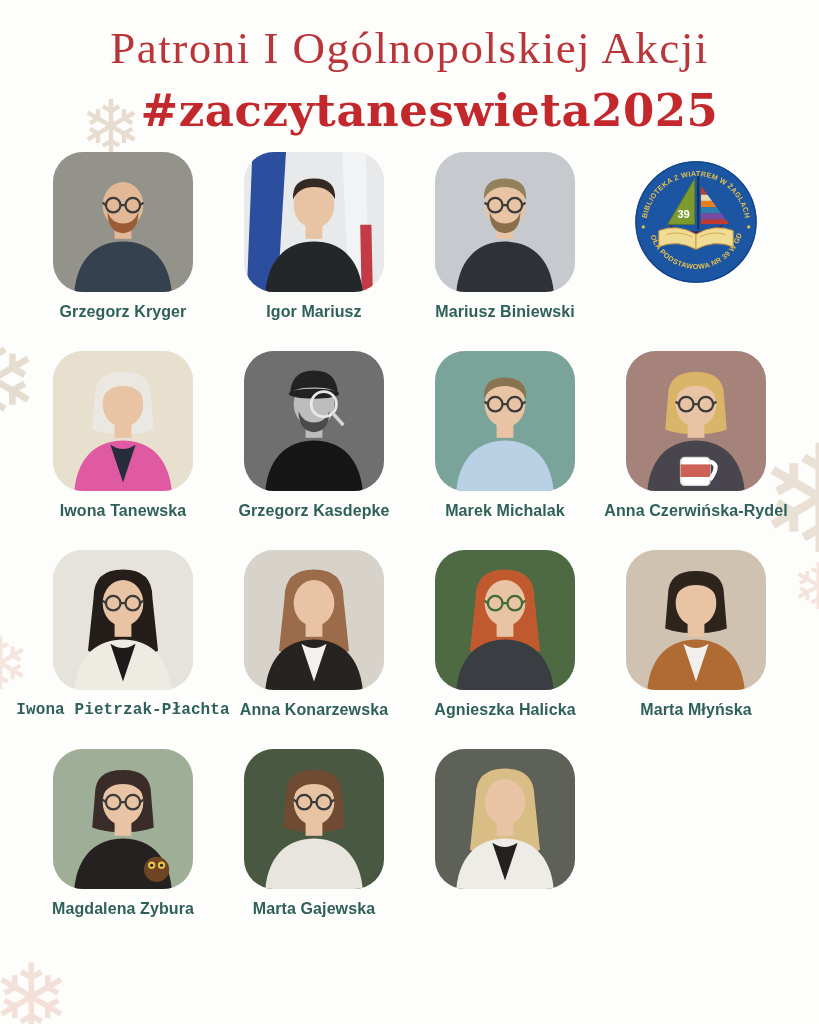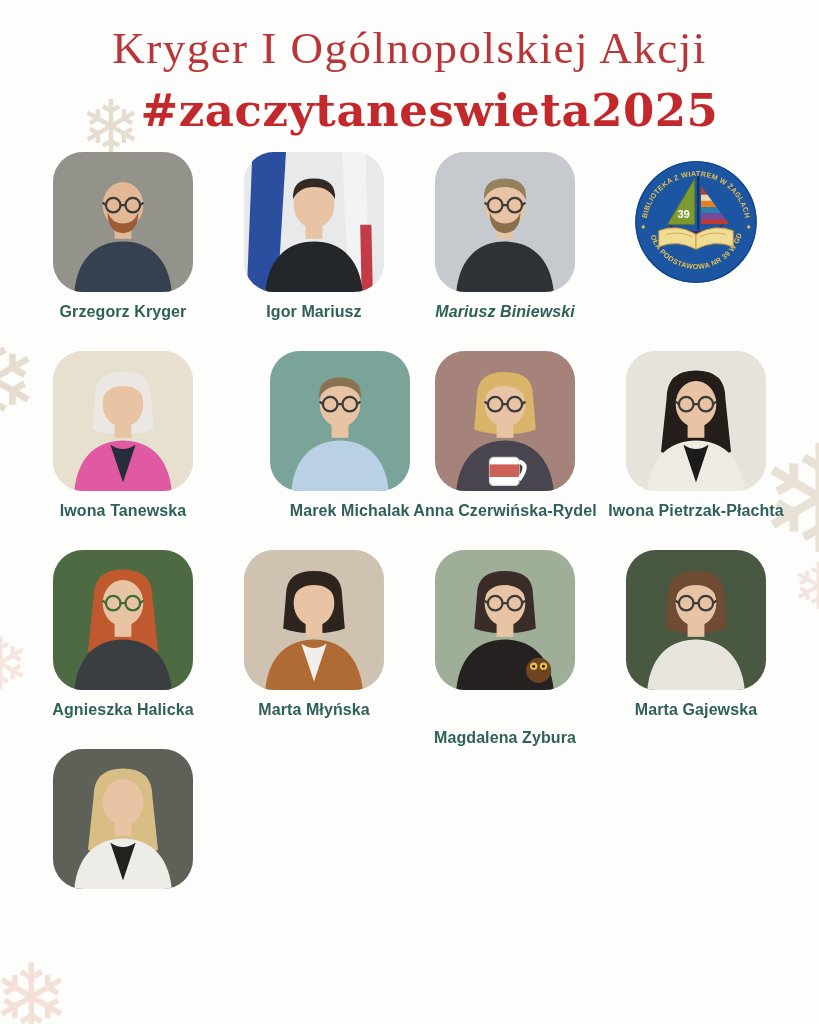--- a/index.html
+++ b/index.html
@@ -55,21 +55,21 @@
 <div class="poster">
 
   <div class="flake beige" style="left:80px;top:90px;font-size:74px;">❄</div>
   <div class="flake beige" style="left:-54px;top:325px;font-size:112px;">❄</div>
   <div class="flake beige" style="right:-64px;top:425px;font-size:150px;opacity:.85;">❄</div>
   <div class="flake pink" style="right:-26px;top:555px;font-size:64px;opacity:.8;">❄</div>
   <div class="flake pink" style="left:-30px;top:628px;font-size:72px;opacity:.75;">❄</div>
   <div class="flake pink" style="left:-8px;top:952px;font-size:94px;opacity:.9;">❄</div>
 
   <div class="title">
-    <span>Kryger I Ogólnopolskiej Akcji</span><br>
+    <span>Patroni I Ogólnopolskiej Akcji</span><br>
   </div>
   <div class="hashtag">#zaczytaneswieta2025</div>
 
   <div class="grid" id="grid">
 
     <div class="cell logo-cell" style="order:3">
       <div class="logo-wrap">
         <svg viewBox="0 0 100 100" width="124" height="124">
           <defs>
             <path id="arcTop" d="M 10,53 A 40,40 0 0 1 90,53"></path>
@@ -129,21 +129,21 @@
             <polygon points="70,0 87,0 89,100 75,100" fill="#f2f3f5"></polygon>
             <polygon points="83,52 91,52 92,100 84,100" fill="#c23b45"></polygon>
             <rect x="44" y="48" width="12" height="14" fill="#e9c4a4"></rect>
             <path d="M15,102 C17,74 33,64 50,64 C67,64 83,74 85,102 Z" fill="#24272a"></path>
             <ellipse cx="50" cy="38" rx="14.5" ry="16.5" fill="#e9c4a4"></ellipse>
             <path d="M35,34 Q34,19 50,19 Q66,19 65,34 Q61,25 50,25 Q39,25 35,34 Z" fill="#342a23"></path>
           </svg>
         </div>
         <div class="pname">Igor Mariusz</div>
       </div>
-      <div class="cell" style="order: 2; font-style: italic;">
+      <div class="cell" style="order: 2;">
         <div class="photo">
           <svg viewBox="0 0 100 100" preserveAspectRatio="xMidYMid slice">
             <rect x="0" y="0" width="100" height="100" fill="#c6cacf"></rect>
             <rect x="44" y="48" width="12" height="14" fill="#e9c4a4"></rect>
             <path d="M15,102 C17,74 33,64 50,64 C67,64 83,74 85,102 Z" fill="#2e3237"></path>
             <ellipse cx="50" cy="38" rx="14.5" ry="16.5" fill="#e9c4a4"></ellipse>
             <path d="M35,34 Q34,19 50,19 Q66,19 65,34 Q61,25 50,25 Q39,25 35,34 Z" fill="#93805c"></path>
             <path d="M39,43 Q39,57 50,58 Q61,57 61,43 Q58,51 50,51 Q42,51 39,43 Z" fill="#8a6f4c"></path>
             <g stroke="#3b3b3b" fill="none" stroke-width="1.6">
               <circle cx="43" cy="38" r="5.2"></circle>
@@ -163,21 +163,37 @@
             <path d="M30,32 Q30,15 50,15 Q70,15 70,32 L72,56 Q61,60 50,59 Q39,60 28,56 Z" fill="#ebe8e3"></path>
             <rect x="44" y="48" width="12" height="14" fill="#e9c4a4"></rect>
             <path d="M15,102 C17,74 33,64 50,64 C67,64 83,74 85,102 Z" fill="#df5aa2"></path>
             <path d="M41,67 L50,94 L59,67 Q50,73 41,67 Z" fill="#262c3a"></path>
             <ellipse cx="50" cy="38" rx="14.5" ry="16.5" fill="#e9c4a4"></ellipse>
             <path d="M35,34 Q34,19 50,19 Q66,19 65,34 Q61,25 50,25 Q39,25 35,34 Z" fill="#ebe8e3"></path>
           </svg>
         </div>
         <div class="pname">Iwona Tanewska</div>
       </div>
-      <div class="cell" style="order: 6; align-items: flex-end;">
+      <div class="cell" style="order: 5;">
+        <div class="photo">
+          <svg viewBox="0 0 100 100" preserveAspectRatio="xMidYMid slice">
+            <rect x="0" y="0" width="100" height="100" fill="#6f6f6f"></rect>
+            <rect x="44" y="48" width="12" height="14" fill="#bdbdbd"></rect>
+            <path d="M15,102 C17,74 33,64 50,64 C67,64 83,74 85,102 Z" fill="#161616"></path>
+            <ellipse cx="50" cy="38" rx="14.5" ry="16.5" fill="#bdbdbd"></ellipse>
+            <path d="M33,32 Q33,14 50,14 Q67,14 67,32 Q67,26 50,26 Q33,26 33,32 Z" fill="#222222"></path>
+            <ellipse cx="50" cy="30.5" rx="18" ry="3.6" fill="#222222"></ellipse>
+            <path d="M39,43 Q39,57 50,58 Q61,57 61,43 Q58,51 50,51 Q42,51 39,43 Z" fill="#4a4a4a"></path>
+            <circle cx="57" cy="38" r="9" fill="none" stroke="#e8e8e8" stroke-width="2"></circle>
+            <line x1="63.5" y1="44.5" x2="71" y2="53" stroke="#d5d5d5" stroke-width="2.5"></line>
+          </svg>
+        </div>
+        <div class="pname">Grzegorz Kasdepke</div>
+      </div>
+      <div class="cell" style="order: 6;">
         <div class="photo">
           <svg viewBox="0 0 100 100" preserveAspectRatio="xMidYMid slice">
             <rect x="0" y="0" width="100" height="100" fill="#7aa49a"></rect>
             <rect x="44" y="48" width="12" height="14" fill="#e9c4a4"></rect>
             <path d="M15,102 C17,74 33,64 50,64 C67,64 83,74 85,102 Z" fill="#bad0e4"></path>
             <ellipse cx="50" cy="38" rx="14.5" ry="16.5" fill="#e9c4a4"></ellipse>
             <path d="M35,34 Q34,19 50,19 Q66,19 65,34 Q61,25 50,25 Q39,25 35,34 Z" fill="#8a7350"></path>
             <g stroke="#3b3b3b" fill="none" stroke-width="1.6">
               <circle cx="43" cy="38" r="5.2"></circle>
               <circle cx="57" cy="38" r="5.2"></circle>
@@ -207,40 +223,53 @@
             </g>
             <g>
               <rect x="39" y="76" width="21" height="20" rx="3" fill="#ffffff" stroke="#d8d8d8"></rect>
               <rect x="39" y="81" width="21" height="9" fill="#c0392b" opacity="0.8"></rect>
               <path d="M60,79 q8,2 0,13" fill="none" stroke="#ffffff" stroke-width="3"></path>
             </g>
           </svg>
         </div>
         <div class="pname">Anna Czerwińska-Rydel</div>
       </div>
-      <div class="cell" style="order: 8;">
+      <div class="cell" style="order: 8; font-family: Liberation Mono, monospace;">
         <div class="photo">
           <svg viewBox="0 0 100 100" preserveAspectRatio="xMidYMid slice">
             <rect x="0" y="0" width="100" height="100" fill="#e6e3dc"></rect>
             <path d="M29,34 Q29,14 50,14 Q71,14 71,34 L75,72 Q62,79 50,78 Q38,79 25,72 Z" fill="#241d1a"></path>
             <rect x="44" y="48" width="12" height="14" fill="#e9c4a4"></rect>
             <path d="M15,102 C17,74 33,64 50,64 C67,64 83,74 85,102 Z" fill="#eeebe2"></path>
             <path d="M41,67 L50,94 L59,67 Q50,73 41,67 Z" fill="#1d1b19"></path>
             <ellipse cx="50" cy="38" rx="14.5" ry="16.5" fill="#e9c4a4"></ellipse>
             <g stroke="#3b3b3b" fill="none" stroke-width="1.6">
               <circle cx="43" cy="38" r="5.2"></circle>
               <circle cx="57" cy="38" r="5.2"></circle>
               <path d="M48.2,38 L51.8,38"></path>
               <path d="M37.8,38 L35.4,36.2"></path>
               <path d="M62.2,38 L64.6,36.2"></path>
             </g>
           </svg>
         </div>
         <div class="pname">Iwona Pietrzak-Płachta</div>
       </div>
+      <div class="cell" style="order: 9;">
+        <div class="photo">
+          <svg viewBox="0 0 100 100" preserveAspectRatio="xMidYMid slice">
+            <rect x="0" y="0" width="100" height="100" fill="#d8d3ca"></rect>
+            <path d="M29,34 Q29,14 50,14 Q71,14 71,34 L75,72 Q62,79 50,78 Q38,79 25,72 Z" fill="#9c6c4a"></path>
+            <rect x="44" y="48" width="12" height="14" fill="#e9c4a4"></rect>
+            <path d="M15,102 C17,74 33,64 50,64 C67,64 83,74 85,102 Z" fill="#262321"></path>
+            <path d="M41,67 L50,94 L59,67 Q50,73 41,67 Z" fill="#f2f1ee"></path>
+            <ellipse cx="50" cy="38" rx="14.5" ry="16.5" fill="#e9c4a4"></ellipse>
+          </svg>
+        </div>
+        <div class="pname">Anna Konarzewska</div>
+      </div>
       <div class="cell" style="order: 11;">
         <div class="photo">
           <svg viewBox="0 0 100 100" preserveAspectRatio="xMidYMid slice">
             <rect x="0" y="0" width="100" height="100" fill="#cfc2b0"></rect>
             <path d="M30,32 Q30,15 50,15 Q70,15 70,32 L72,56 Q61,60 50,59 Q39,60 28,56 Z" fill="#2d241e"></path>
             <rect x="44" y="48" width="12" height="14" fill="#e9c4a4"></rect>
             <path d="M15,102 C17,74 33,64 50,64 C67,64 83,74 85,102 Z" fill="#b06a33"></path>
             <path d="M41,67 L50,94 L59,67 Q50,73 41,67 Z" fill="#f0efeb"></path>
             <ellipse cx="50" cy="38" rx="14.5" ry="16.5" fill="#e9c4a4"></ellipse>
             <path d="M35,34 Q34,19 50,19 Q66,19 65,34 Q61,25 50,25 Q39,25 35,34 Z" fill="#2d241e"></path>
@@ -260,21 +289,21 @@
               <circle cx="43" cy="38" r="5.2"></circle>
               <circle cx="57" cy="38" r="5.2"></circle>
               <path d="M48.2,38 L51.8,38"></path>
               <path d="M37.8,38 L35.4,36.2"></path>
               <path d="M62.2,38 L64.6,36.2"></path>
             </g>
           </svg>
         </div>
         <div class="pname">Agnieszka Halicka</div>
       </div>
-      <div class="cell" style="order: 13; gap: 28px;">
+      <div class="cell" style="order: 13;">
         <div class="photo">
           <svg viewBox="0 0 100 100" preserveAspectRatio="xMidYMid slice">
             <rect x="0" y="0" width="100" height="100" fill="#9fae97"></rect>
             <path d="M30,32 Q30,15 50,15 Q70,15 70,32 L72,56 Q61,60 50,59 Q39,60 28,56 Z" fill="#3a2c29"></path>
             <rect x="44" y="48" width="12" height="14" fill="#e9c4a4"></rect>
             <path d="M15,102 C17,74 33,64 50,64 C67,64 83,74 85,102 Z" fill="#242120"></path>
             <ellipse cx="50" cy="38" rx="14.5" ry="16.5" fill="#e9c4a4"></ellipse>
             <path d="M35,34 Q34,19 50,19 Q66,19 65,34 Q61,25 50,25 Q39,25 35,34 Z" fill="#3a2c29"></path>
             <g stroke="#3b3b3b" fill="none" stroke-width="1.6">
               <circle cx="43" cy="38" r="5.2"></circle>

